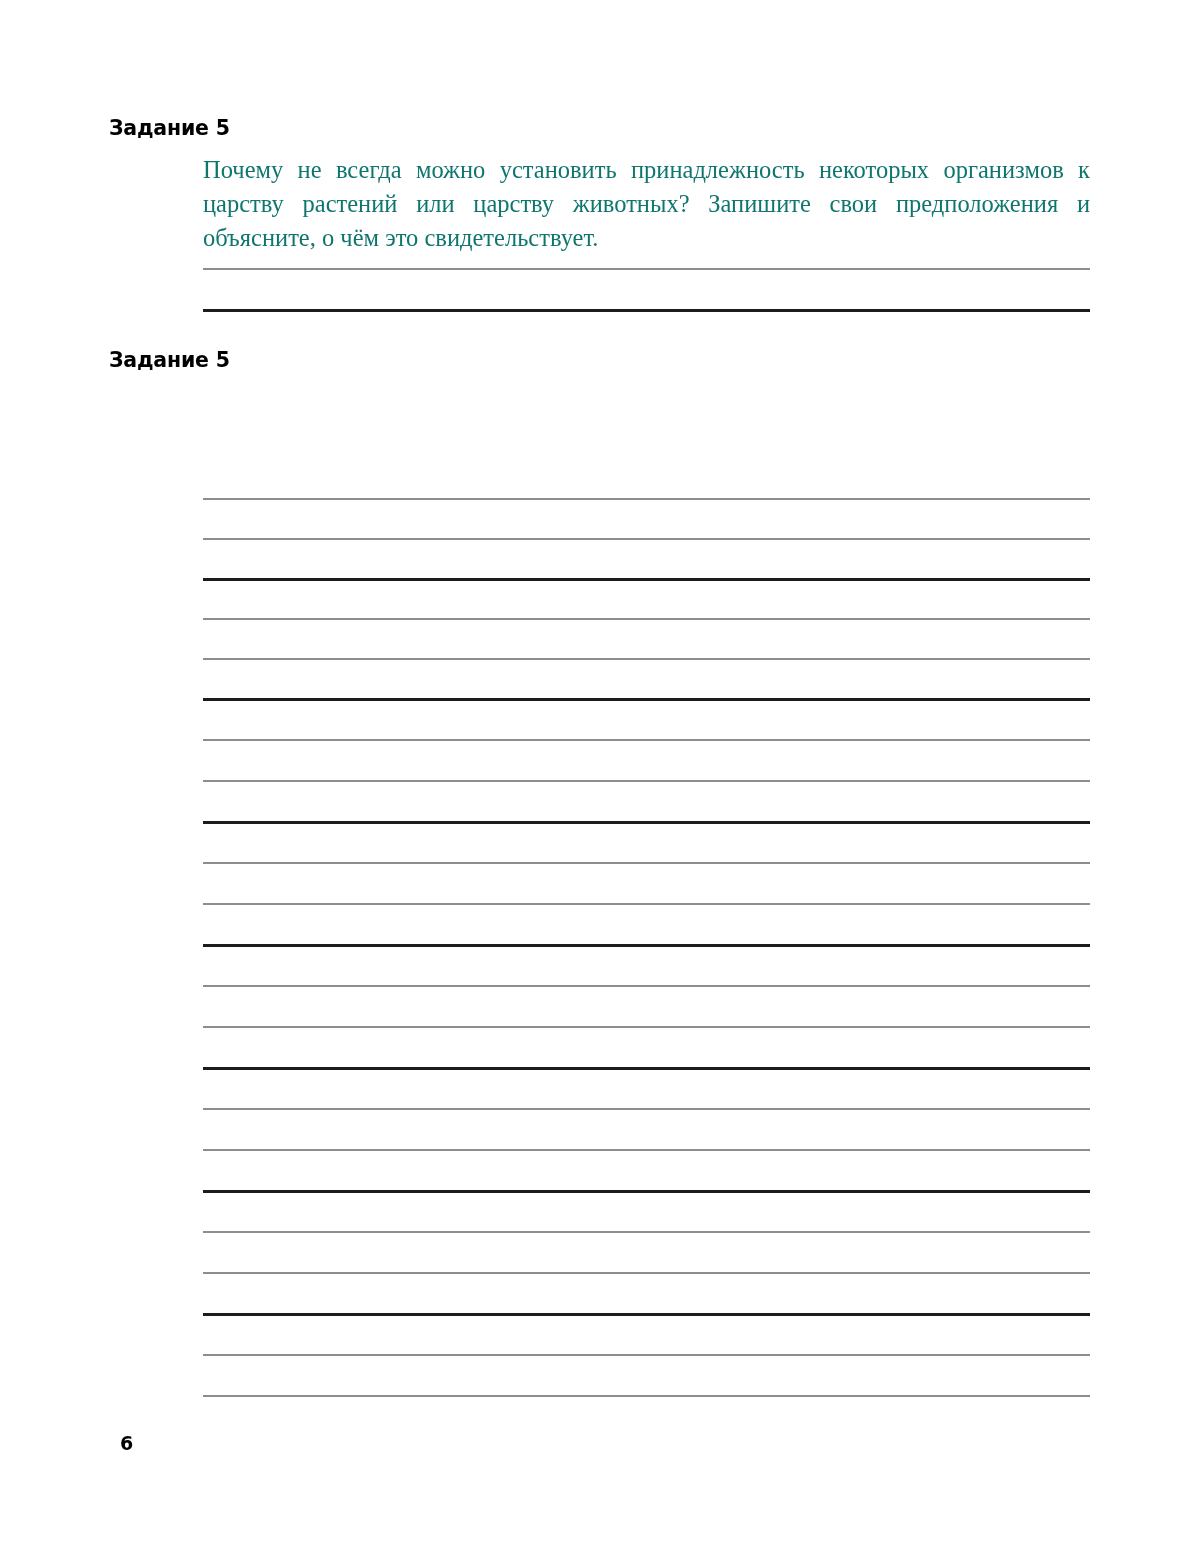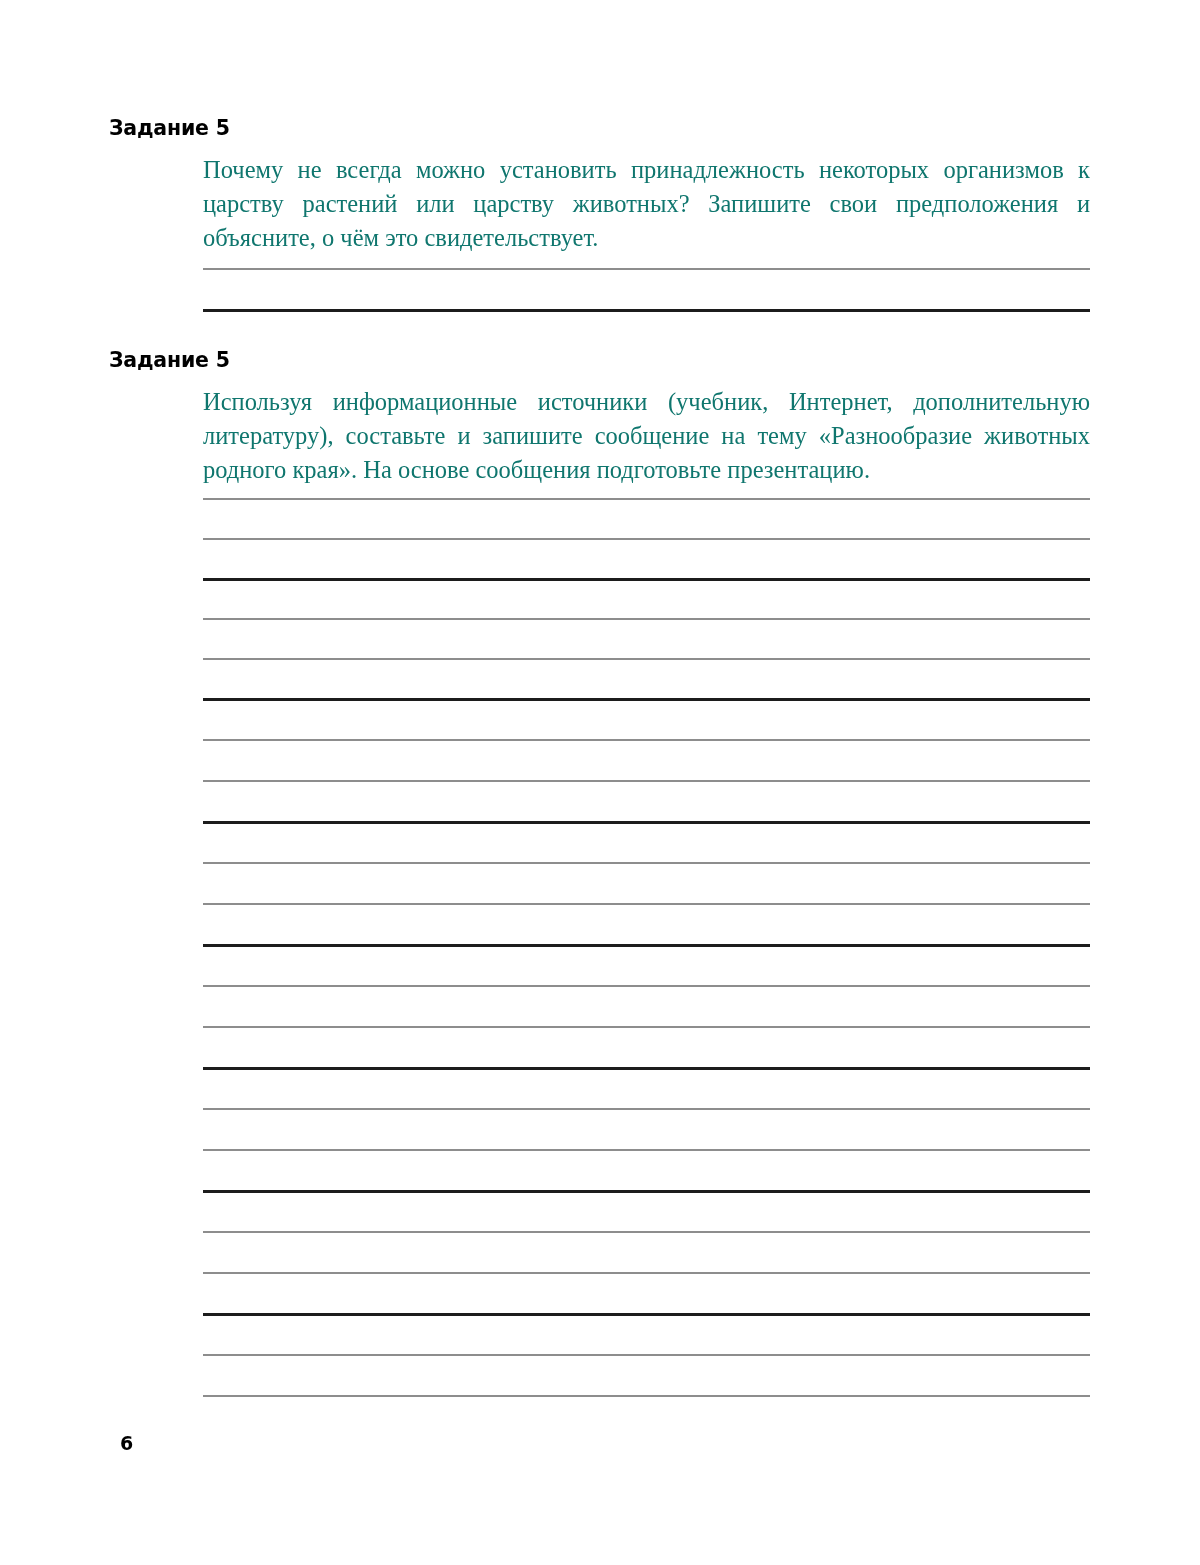--- a/index.html
+++ b/index.html
@@ -93,21 +93,20 @@
     <p class="task-body">Почему не всегда можно установить принадлежность некоторых организмов к царству растений или царству животных? Запишите свои предположения и объясните, о чём это свидетельствует.</p>
   </section>
 
   <div class="rules" id="rules-task-5">
       <div class="rule light" style="top: 268px;"></div>
       <div class="rule dark" style="top: 309px;"></div>
     </div>
 
   <section class="task" style="top:350px;">
     <h2 class="task-heading">Задание 5</h2>
-    <p class="task-body">Используя информационные источники (учебник, Интернет, дополнительную литературу), составьте и запишите сообщение на тему «Разнообразие животных родного края». На основе сообщения подготовьте презентацию.</p>
   </section>
 
   <div class="rules" id="rules-task-6">
       <div class="rule light" style="top: 498px;"></div>
       <div class="rule light" style="top: 538px;"></div>
       <div class="rule dark" style="top: 578px;"></div>
       <div class="rule light" style="top: 618px;"></div>
       <div class="rule light" style="top: 658px;"></div>
       <div class="rule dark" style="top: 698px;"></div>
       <div class="rule light" style="top: 739px;"></div>

